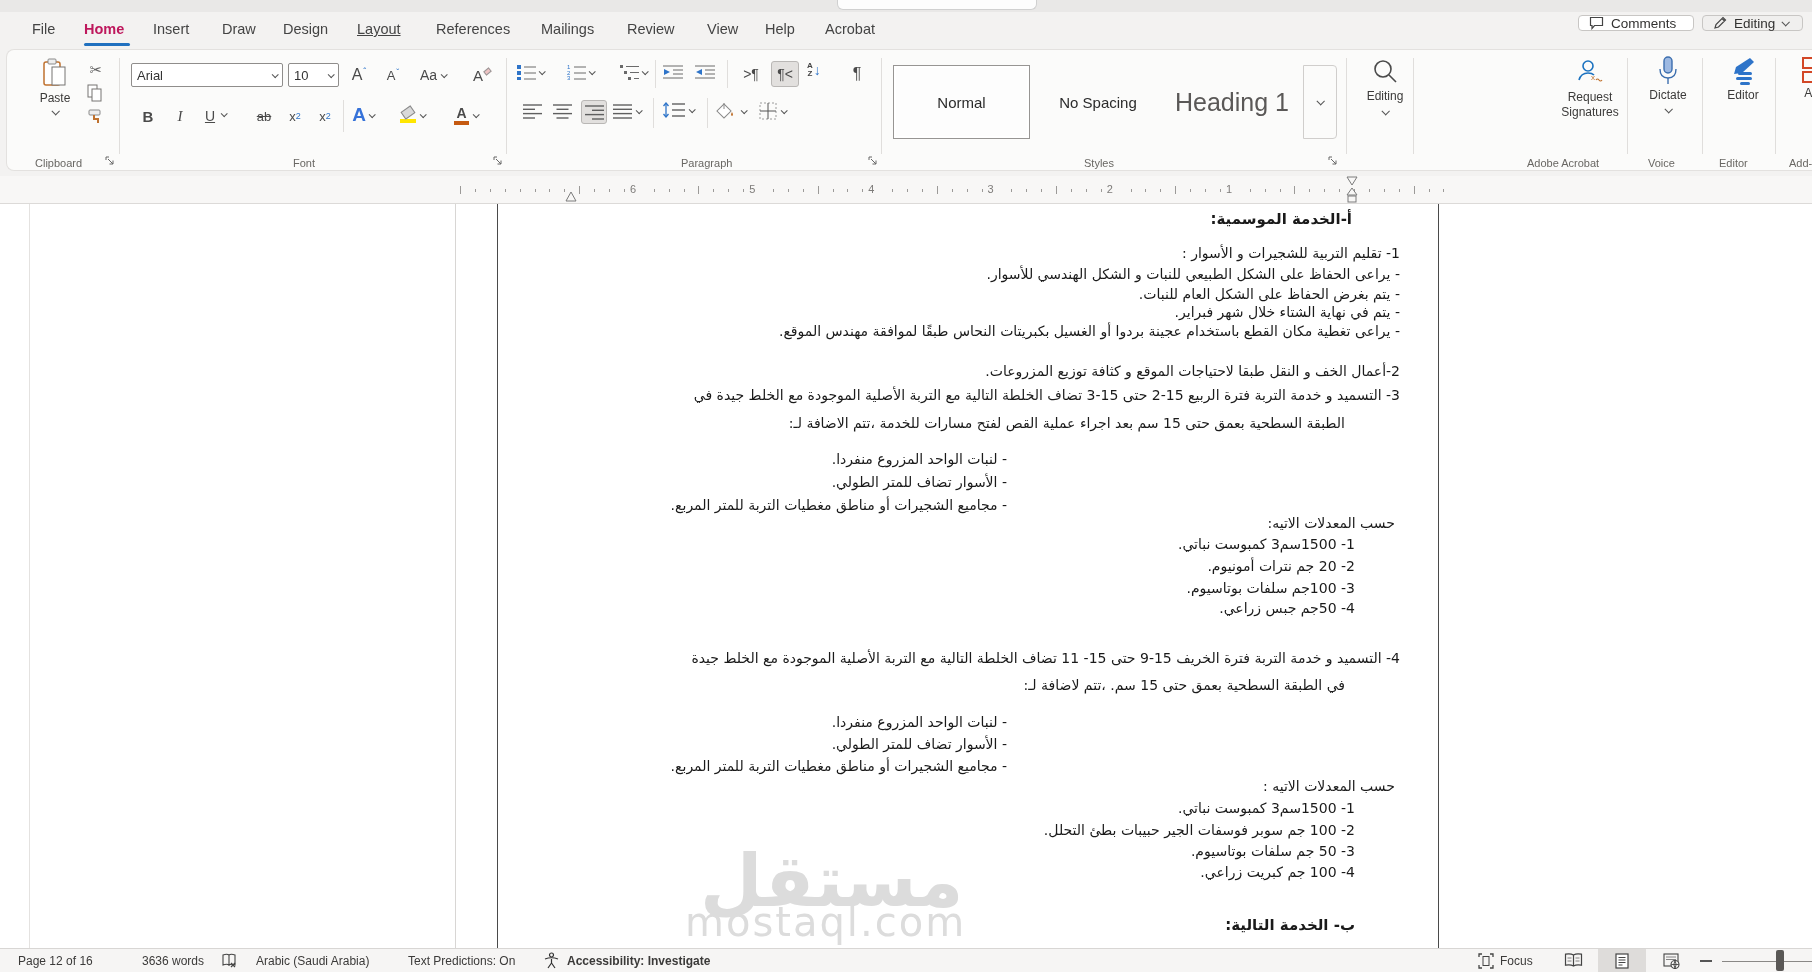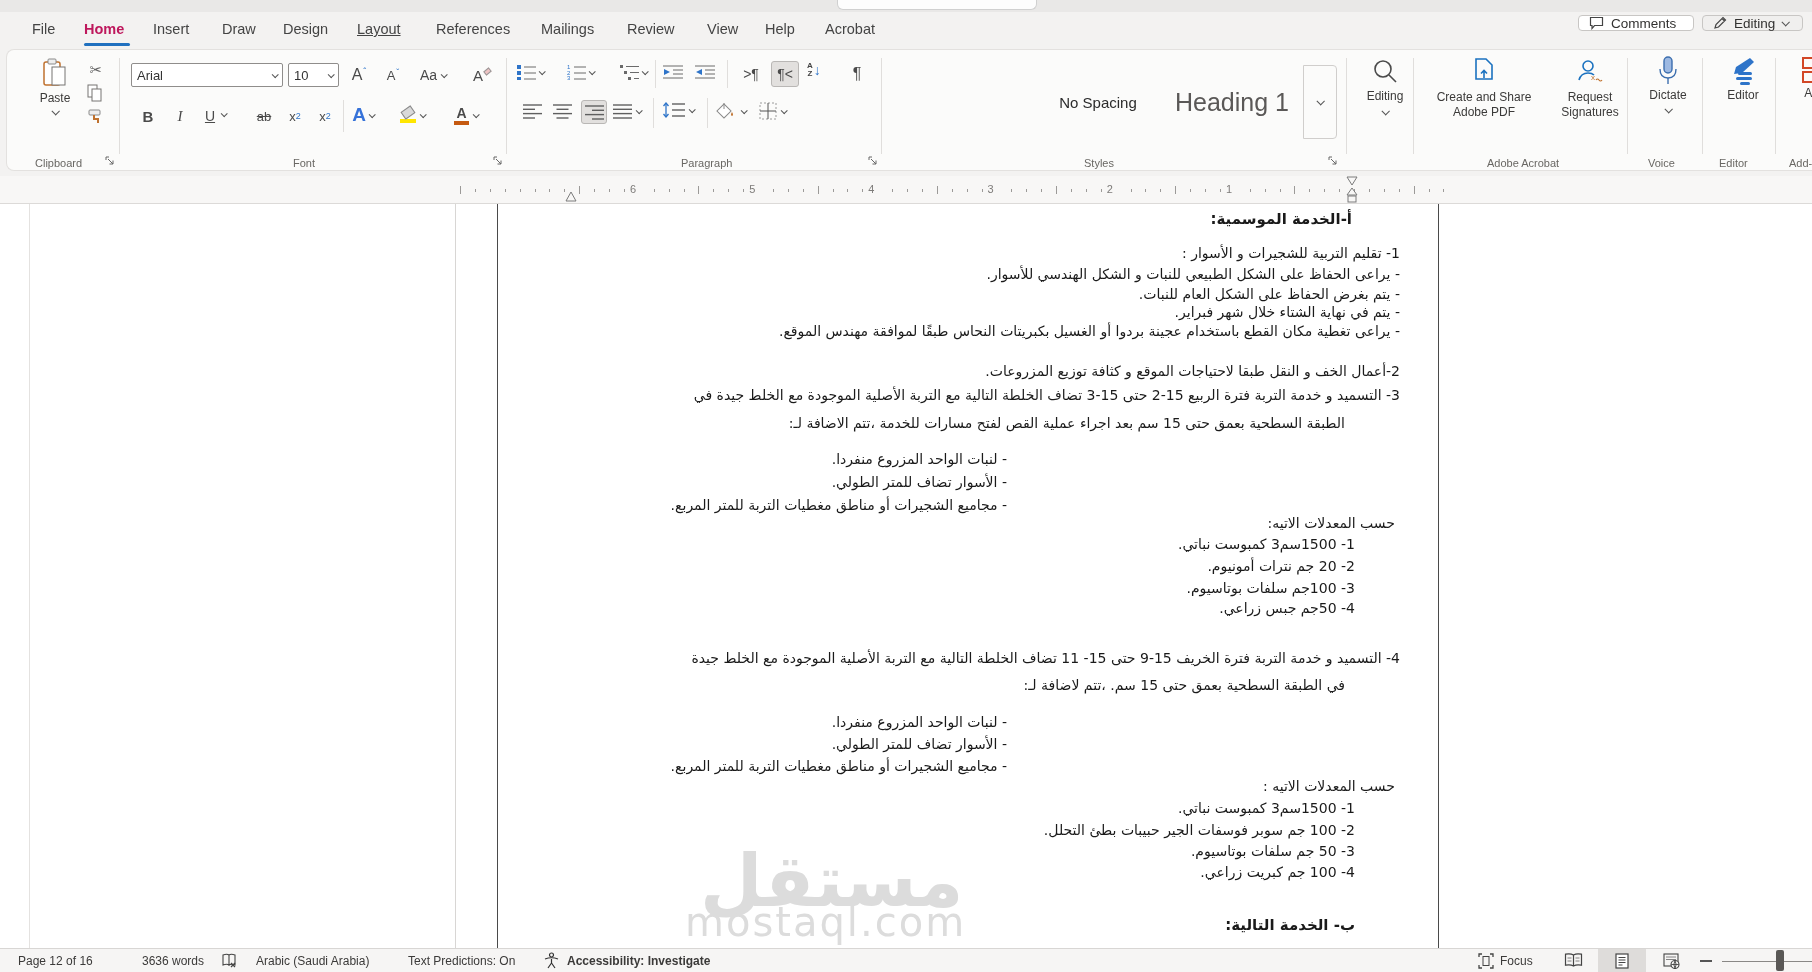--- a/index.html
+++ b/index.html
@@ -377,20 +377,23 @@
     </div>
     <span class="grp-label" style="left:674px;">Paragraph</span>
     <div class="launcher" style="left:861px;">
       <svg width="11" height="11" viewBox="0 0 11 11">
           <path d="M1 4 V1 H4" fill="none" stroke="#666"></path>
           <path d="M3 3 L8 8 M8 4.5 V8 H4.5" fill="none" stroke="#666"></path>
         </svg>
     </div>
     <div class="rdiv" style="left:874px;"></div>
 
+    <div class="styles-card sel-card" style="left:886px;width:137px;">
+        <span>Normal</span>
+      </div>
     <div class="styles-card" style="left:1028px;width:126px;">
         <span>No Spacing</span>
       </div>
     <div class="styles-card" style="left:1158px;width:134px;">
         <span class="h1style">Heading 1</span>
       </div>
     <div style="position:absolute;left:1296px;top:15px;width:34px;height:74px;border:1px solid #d0cecc;border-radius:0 4px 4px 0;display:flex;align-items:center;justify-content:center;">
       <span class="cv"></span>
     </div>
     <span class="grp-label" style="left:1077px;">Styles</span>
@@ -405,39 +408,31 @@
     <div class="big-btn" style="left:1349px;top:8px;width:58px;">
       <svg width="26" height="26" viewBox="0 0 26 26">
           <circle cx="11" cy="11" r="8" fill="none" stroke="#4a4a4a" stroke-width="1.6"></circle>
           <line x1="17" y1="17" x2="24" y2="24" stroke="#4a4a4a" stroke-width="1.6"></line>
         </svg>
       <span style="margin-top:5px">Editing</span>
       <span class="cv" style="margin-top:5px"></span>
     </div>
     <div class="rdiv" style="left:1406px;"></div>
 
-    <div class="big-btn" style="left:1416px;top:8px;width:122px;">
-      <svg width="26" height="28" viewBox="0 0 26 28">
-          <path d="M5 1 h10 l6 6 v14 h-16 z" fill="none" stroke="#1b72c0" stroke-width="1.6"></path>
-          <path d="M13 20 v-7 M10 15.5 l3-3 3 3" fill="none" stroke="#1b72c0" stroke-width="1.6"></path>
-        </svg>
-      <span style="margin-top:4px">Create and Share</span>
-      <span>Adobe PDF</span>
-    </div>
     <div class="big-btn" style="left:1544px;top:8px;width:78px;">
       <svg width="28" height="28" viewBox="0 0 28 28">
           <circle cx="12" cy="8" r="5" fill="none" stroke="#1b72c0" stroke-width="1.6"></circle>
           <path d="M3 22 q2-7 9-7 q4 0 6 2" fill="none" stroke="#1b72c0" stroke-width="1.6"></path>
           <text x="15" y="22" font-size="8" fill="#c0722f">x</text>
           <path d="M20 22 q1.5-2 3 0 q1.5 2 3 0" fill="none" stroke="#c0722f" stroke-width="1.2"></path>
         </svg>
       <span style="margin-top:4px">Request</span>
       <span>Signatures</span>
     </div>
-    <span class="grp-label" style="left:1480px;">Adobe Acrobat</span>
+    <span class="grp-label" style="left:1520px;">Adobe Acrobat</span>
     <div class="rdiv" style="left:1620px;"></div>
 
     <div class="big-btn" style="left:1630px;top:6px;width:62px;">
       <svg width="22" height="30" viewBox="0 0 22 30">
           <rect x="7" y="1" width="8" height="16" rx="4" fill="#9db9e2" stroke="#3c6eae" stroke-width="1.4"></rect>
           <path d="M3 13 q0 9 8 9 q8 0 8-9" fill="none" stroke="#3c6eae" stroke-width="1.4"></path>
           <line x1="11" y1="22" x2="11" y2="28" stroke="#3c6eae" stroke-width="1.4"></line>
         </svg>
       <span style="margin-top:2px">Dictate</span>
       <span class="cv" style="margin-top:4px"></span>

